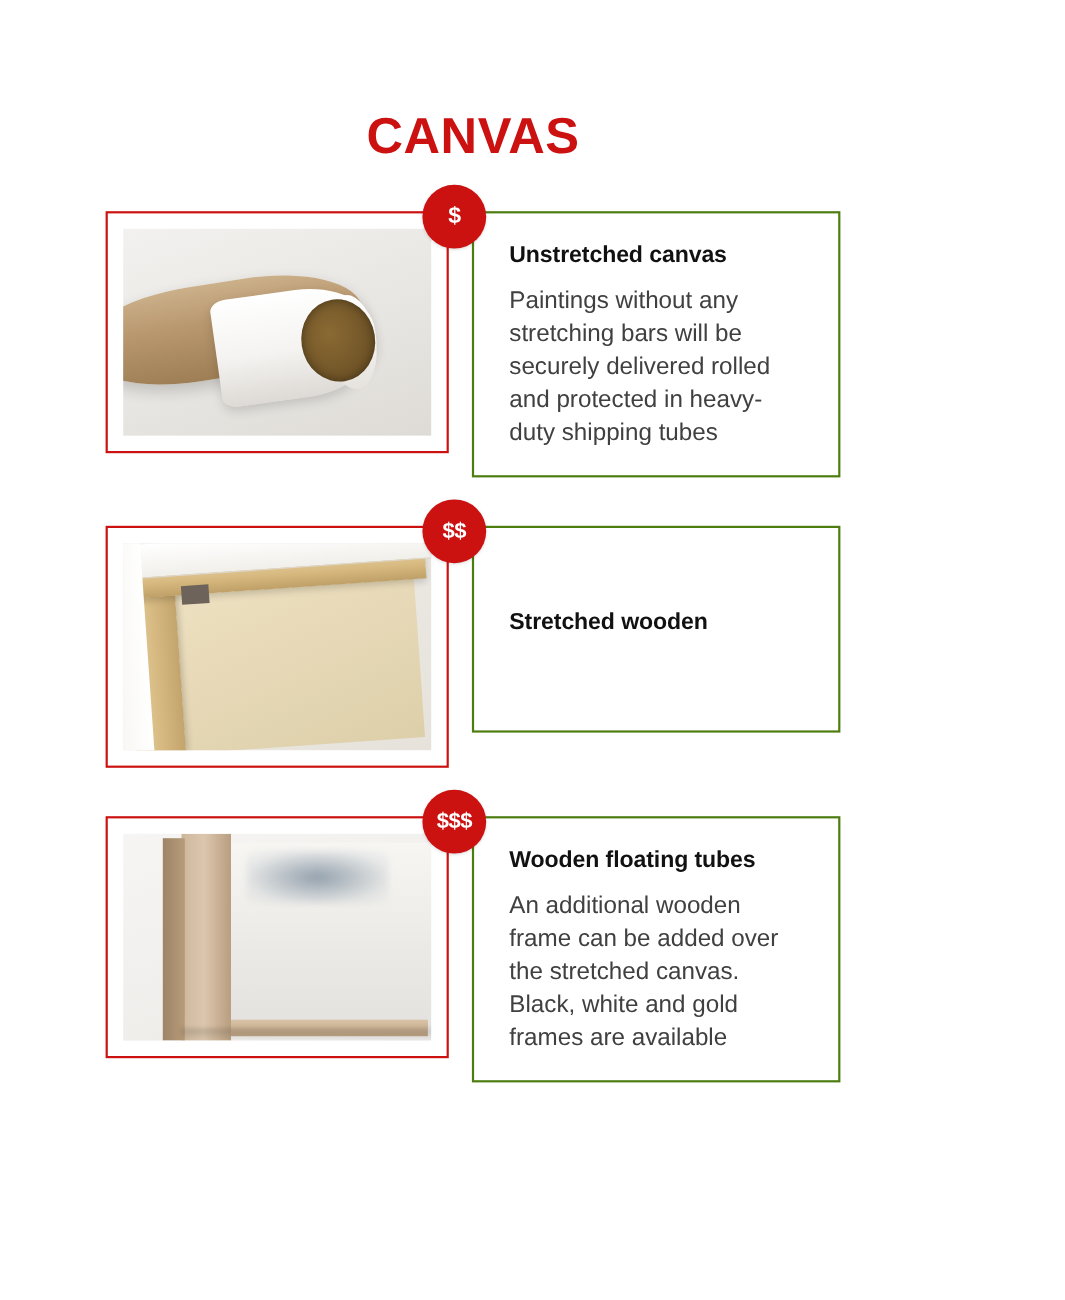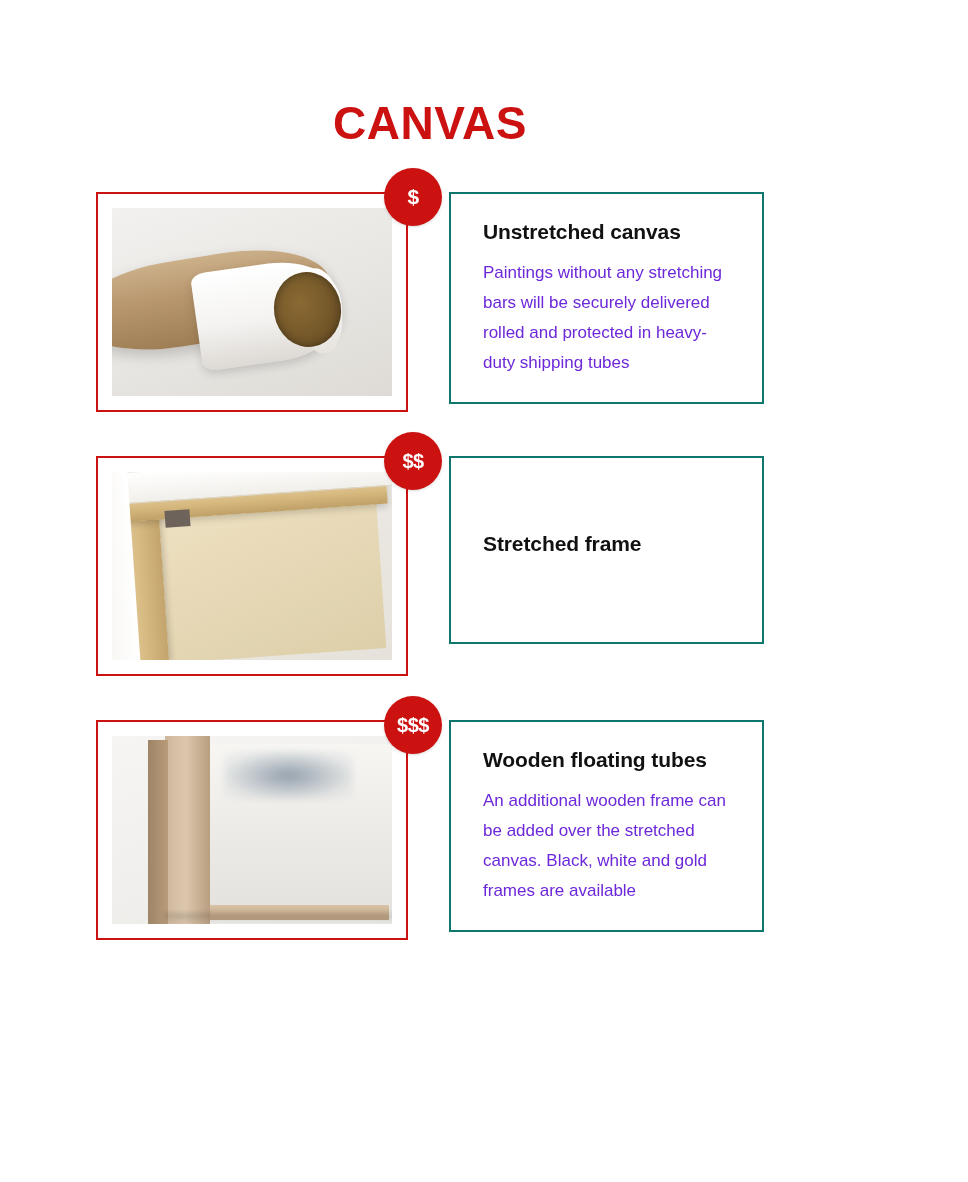--- a/index.html
+++ b/index.html
@@ -251,41 +251,41 @@
     font-weight: bold;
     letter-spacing: -0.5px;
     z-index: 5;
     box-shadow: 0 1px 3px rgba(0,0,0,0.15);
   }
   .badge.wide { font-size: 20px; }
 
   
   .text-card {
     flex: 1 1 auto;
-    margin-left: 41px;
+    margin-left: 21px;
     box-sizing: border-box;
-    border: 2px solid #0f766e;
+    border: 2px solid #4d7c0f;
     background: #ffffff;
     padding: 26px 30px 24px 32px;
     min-height: 188px;
     display: flex;
     flex-direction: column;
     justify-content: center;
   }
   .card-title {
     font-size: 21px;
     font-weight: bold;
     color: #111111;
     margin: 0 0 14px 0;
     letter-spacing: -0.1px;
   }
   .card-body {
-    font-size: 17px;
+    font-size: 22px;
     line-height: 30px;
-    color: #6d28d9;
+    color: #404040;
     margin: 0;
     max-width: 390px;
   }
   .row-2 .card-body, .row-3 .card-body { max-width: 395px; }
 </style>
 </head>
 <body>
 
 <div class="page">
 
@@ -317,21 +317,21 @@
           <div class="canvas-back"></div>
           <div class="bar-left"></div>
           <div class="bar-top"></div>
           <div class="wedge"></div>
           <div class="white-edge"></div>
           <div class="white-left"></div>
         </div>
         <div class="badge wide">$$</div>
       </div>
       <div class="text-card">
-        <h3 class="card-title">Stretched frame</h3>
+        <h3 class="card-title">Stretched wooden</h3>
       </div>
     </div>
 
     <div class="row row-3">
       <div class="image-card">
         <div class="photo photo-frame">
           <div class="art"></div>
           <div class="art-wash"></div>
           <div class="frame-bottom"></div>
           <div class="frame-face"></div>

